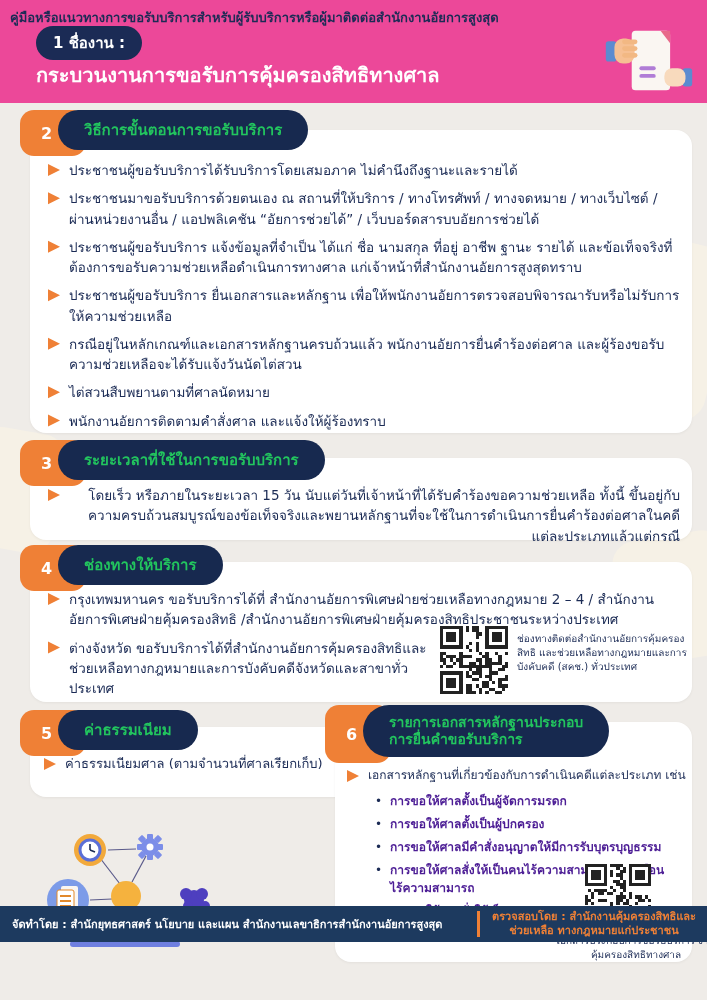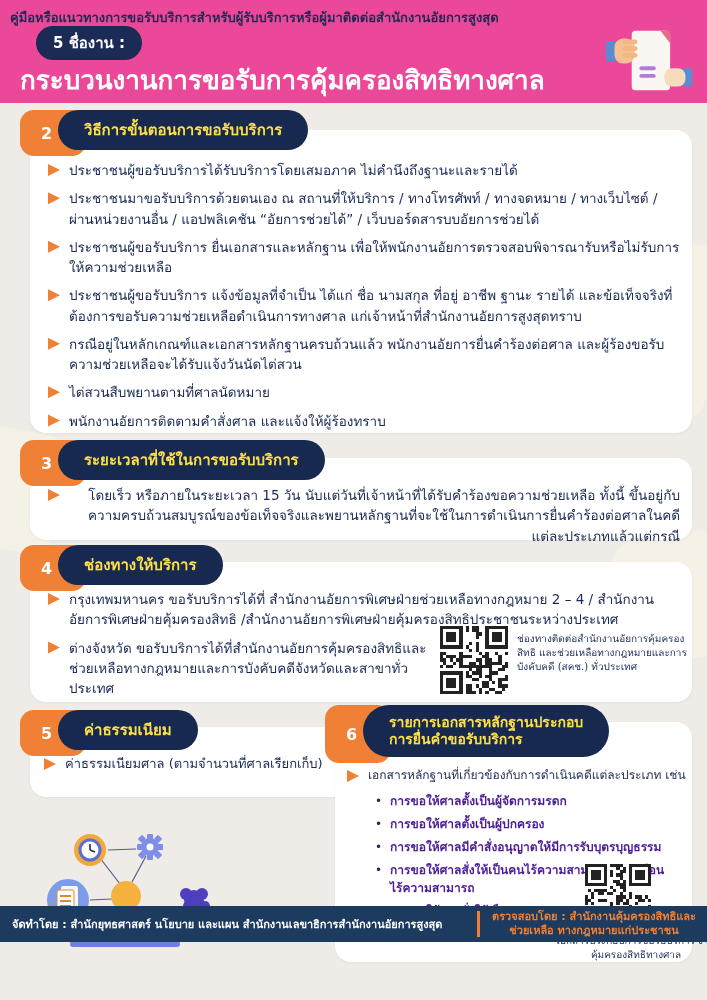--- a/index.html
+++ b/index.html
@@ -9,30 +9,30 @@
   .wm{position:absolute;background:#F6F1E6;border-radius:24px;z-index:0;}
   .wm1{left:602px;top:238px;width:120px;height:175px;transform:rotate(14deg);}
   .wm2{left:618px;top:535px;width:115px;height:125px;transform:rotate(-9deg);}
   .wm3{left:-30px;top:430px;width:90px;height:120px;transform:rotate(10deg);}
 
   
   .header{position:absolute;top:0;left:0;width:707px;height:103px;background:#ec4899;z-index:2;}
   .topline{position:absolute;top:7px;left:10px;font-size:13px;font-weight:bold;white-space:nowrap;color:#1B2B55;}
   .badge{position:absolute;top:26px;left:36px;background:#1B2B55;color:#fff;font-weight:bold;
          font-size:15px;padding:5px 17px;border-radius:17px;white-space:nowrap;}
-  .main-title{position:absolute;top:59px;left:20px;font-size:26px;font-weight:bold;color:#fff;white-space:nowrap;}
+  .main-title{position:absolute;top:59px;left:36px;font-size:20px;font-weight:bold;color:#fff;white-space:nowrap;}
   .header-icon{position:absolute;top:26px;right:14px;width:88px;height:72px;}
 
   
   .pill{position:absolute;z-index:3;}
   .num-tab{position:absolute;left:0;top:0;width:66px;background:#EF8036;border-radius:14px;
            color:#fff;font-weight:bold;font-size:16px;display:flex;align-items:center;
            padding-left:21px;box-sizing:border-box;height:46px;}
   .title-tab{position:absolute;left:38px;top:0;height:40px;background:#17294F;border-radius:20px;
-             color:#fde047;font-weight:bold;font-size:15px;display:flex;align-items:center;
+             color:#22c55e;font-weight:bold;font-size:15px;display:flex;align-items:center;
              padding:0 26px;white-space:nowrap;}
   .title-tab.two-line{height:52px;border-radius:26px;flex-direction:column;align-items:flex-start;
              justify-content:center;line-height:1.25;font-size:14px;}
   .pill6 .num-tab{height:58px;}
 
   
   .card{position:absolute;background:#fff;border-radius:16px;z-index:1;box-shadow:0 1px 3px rgba(0,0,0,.05);}
   .card2{left:30px;top:130px;width:662px;height:303px;padding:30px 12px 0 18px;box-sizing:border-box;}
   .card3{left:30px;top:458px;width:662px;height:82px;padding:27px 12px 0 18px;box-sizing:border-box;text-align:right;}
   .card4{left:30px;top:562px;width:662px;height:140px;padding:27px 12px 0 18px;box-sizing:border-box;}
@@ -74,21 +74,21 @@
 <body>
 
 <div id="canvas">
 
   <div class="wm wm1"></div>
   <div class="wm wm2"></div>
   <div class="wm wm3"></div>
 
   <div class="header">
     <div class="topline">คู่มือหรือแนวทางการขอรับบริการสำหรับผู้รับบริการหรือผู้มาติดต่อสำนักงานอัยการสูงสุด</div>
-    <div class="badge">5 ชื่องาน :</div>
+    <div class="badge">1 ชื่องาน :</div>
     <div class="main-title">กระบวนงานการขอรับการคุ้มครองสิทธิทางศาล</div>
     <svg class="header-icon" viewBox="0 0 90 75">
       <rect x="27" y="5" width="40" height="62" rx="4" fill="#FAF6F2"></rect>
       <path d="M57 5 h10 v13 Z" fill="#E86A8A"></path>
       <rect x="35" y="42" width="17" height="4" rx="2" fill="#B07CD6"></rect>
       <rect x="35" y="50" width="17" height="4" rx="2" fill="#B07CD6"></rect>
       <rect x="0" y="16" width="11" height="21" rx="3" fill="#5B8BD0"></rect>
       <rect x="9" y="13" width="21" height="26" rx="9" fill="#F6C093"></rect>
       <rect x="17" y="14" width="16" height="5" rx="2.5" fill="#F2B883"></rect>
       <rect x="17" y="21" width="16" height="5" rx="2.5" fill="#F2B883"></rect>
@@ -106,25 +106,25 @@
     <div class="b">
         <span class="tri"></span>
         <span class="bt">ประชาชนผู้ขอรับบริการได้รับบริการโดยเสมอภาค ไม่คำนึงถึงฐานะและรายได้</span>
       </div>
     <div class="b">
         <span class="tri"></span>
         <span class="bt">ประชาชนมาขอรับบริการด้วยตนเอง ณ สถานที่ให้บริการ / ทางโทรศัพท์ / ทางจดหมาย / ทางเว็บไซต์ / ผ่านหน่วยงานอื่น / แอปพลิเคชัน “อัยการช่วยได้” / เว็บบอร์ดสารบบอัยการช่วยได้</span>
       </div>
     <div class="b">
         <span class="tri"></span>
+        <span class="bt">ประชาชนผู้ขอรับบริการ แจ้งข้อมูลที่จำเป็น ได้แก่ ชื่อ นามสกุล ที่อยู่ อาชีพ ฐานะ รายได้ และข้อเท็จจริงที่ต้องการขอรับความช่วยเหลือดำเนินการทางศาล แก่เจ้าหน้าที่สำนักงานอัยการสูงสุดทราบ</span>
+      </div>
+    <div class="b">
+        <span class="tri"></span>
         <span class="bt">ประชาชนผู้ขอรับบริการ ยื่นเอกสารและหลักฐาน เพื่อให้พนักงานอัยการตรวจสอบพิจารณารับหรือไม่รับการให้ความช่วยเหลือ</span>
-      </div>
-    <div class="b">
-        <span class="tri"></span>
-        <span class="bt">ประชาชนผู้ขอรับบริการ แจ้งข้อมูลที่จำเป็น ได้แก่ ชื่อ นามสกุล ที่อยู่ อาชีพ ฐานะ รายได้ และข้อเท็จจริงที่ต้องการขอรับความช่วยเหลือดำเนินการทางศาล แก่เจ้าหน้าที่สำนักงานอัยการสูงสุดทราบ</span>
       </div>
     <div class="b">
         <span class="tri"></span>
         <span class="bt">กรณีอยู่ในหลักเกณฑ์และเอกสารหลักฐานครบถ้วนแล้ว พนักงานอัยการยื่นคำร้องต่อศาล และผู้ร้องขอรับความช่วยเหลือจะได้รับแจ้งวันนัดไต่สวน</span>
       </div>
     <div class="b">
         <span class="tri"></span>
         <span class="bt">ไต่สวนสืบพยานตามที่ศาลนัดหมาย</span>
       </div>
     <div class="b">

